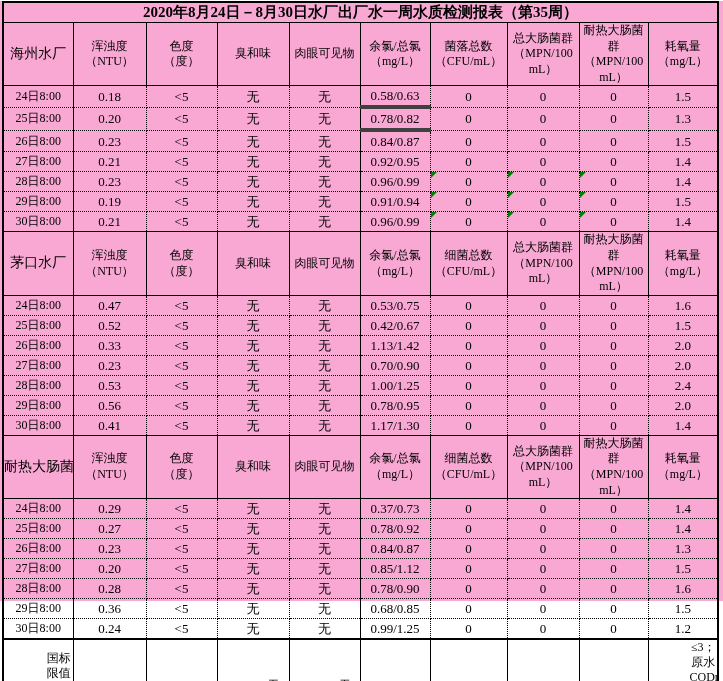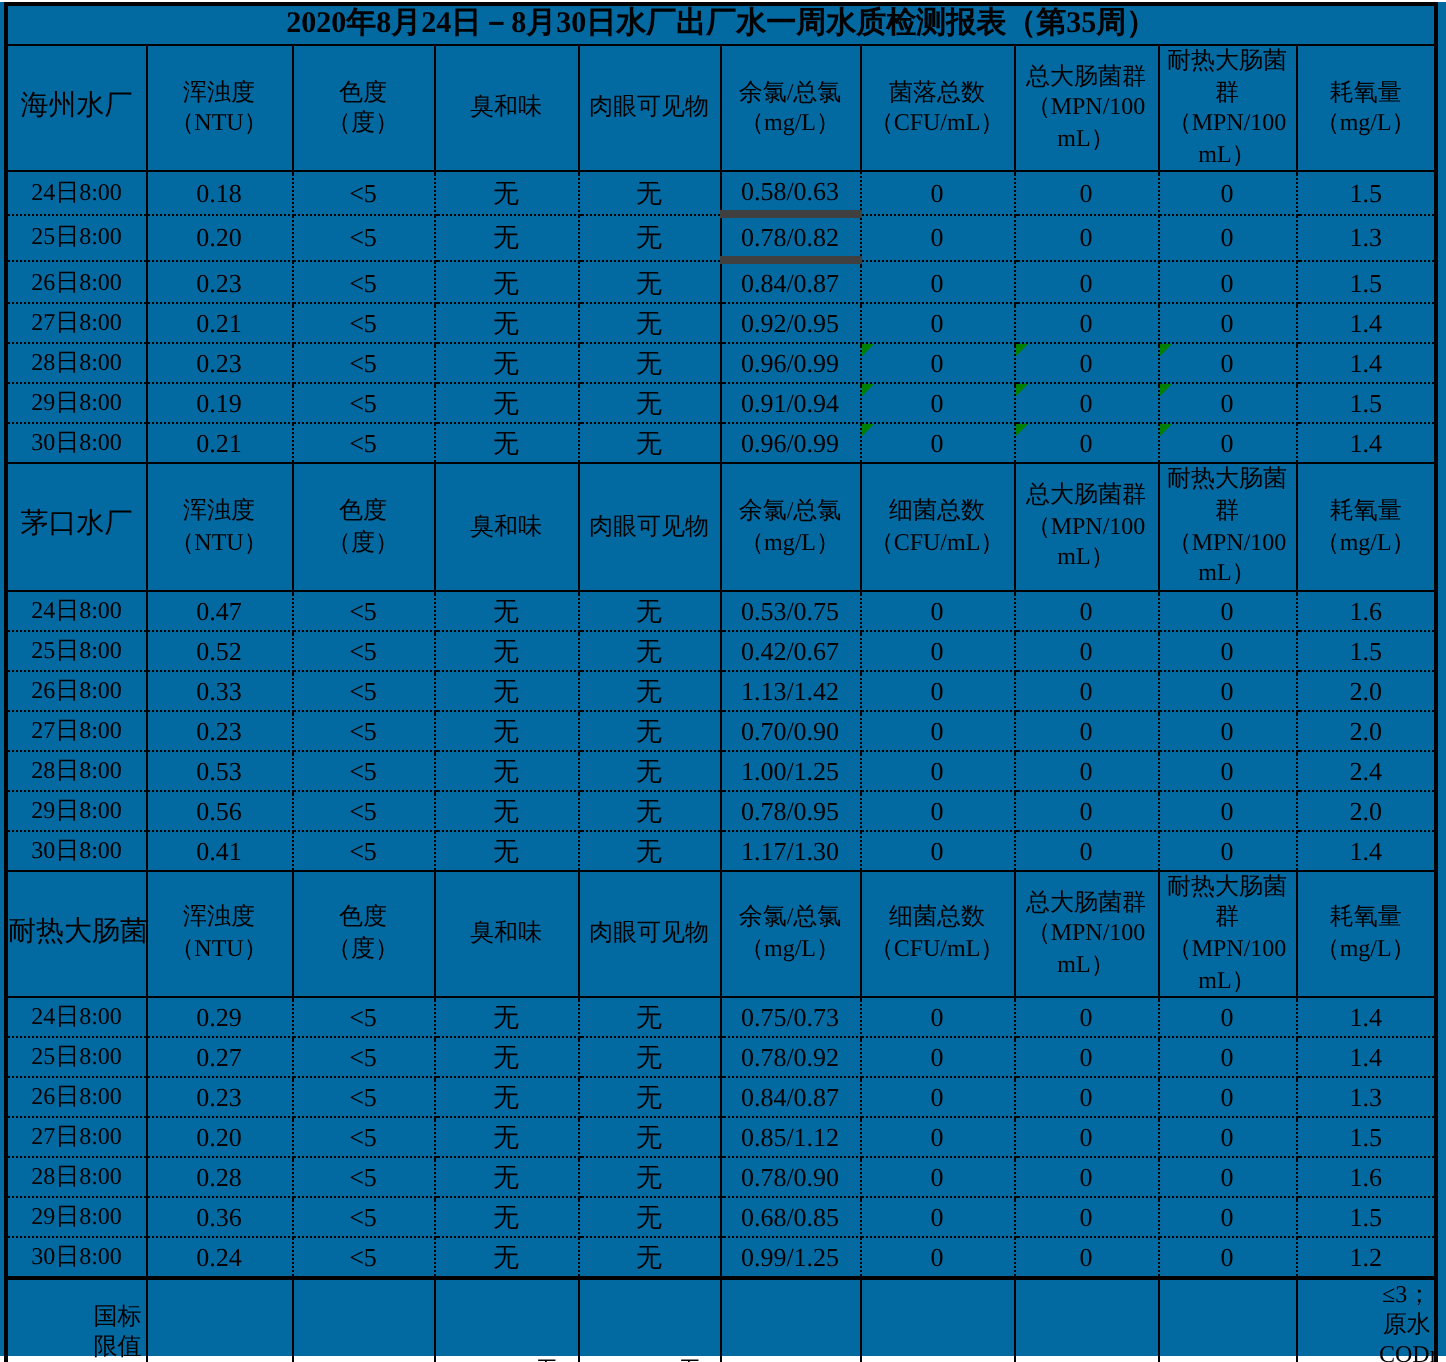--- a/index.html
+++ b/index.html
@@ -1,21 +1,21 @@
 <!DOCTYPE html>
 <html><head>
 <meta charset="utf-8">
 <style>
   html,body{margin:0;padding:0;background:#ffffff;}
   body{
     width:723px;height:681px;overflow:hidden;
     font-family:"Liberation Serif","DejaVu Serif",serif;
     color:#000;
   }
-  .page{width:723px;height:677px;background:#0369a1;}
+  .page{width:723px;height:600px;background:#f9a8d4;}
   table.report{
     border-collapse:collapse;
     table-layout:fixed;
     width:715px;
     margin:1px 0 0 2px;
     border:2px solid #000;
   }
   td{overflow:hidden;position:relative;padding:0;}
   
   .title-row td{
@@ -335,21 +335,21 @@
 mL）</span></td>
           <td class="hdr"><span>耗氧量
 （mg/L）</span></td>
         </tr>
         <tr class="data-row">
           <td class="c0"><span>24日8:00</span></td>
           <td class="v0"><span>0.29</span></td>
           <td class="v1"><span>&lt;5</span></td>
           <td class="v2"><span>无</span></td>
           <td class="v3"><span>无</span></td>
-          <td class="v4"><span>0.75/0.73</span></td>
+          <td class="v4"><span>0.37/0.73</span></td>
           <td class="v5"><span>0</span></td>
           <td class="v6"><span>0</span></td>
           <td class="v7"><span>0</span></td>
           <td class="v8"><span>1.4</span></td>
         </tr>
         <tr class="data-row">
           <td class="c0"><span>25日8:00</span></td>
           <td class="v0"><span>0.27</span></td>
           <td class="v1"><span>&lt;5</span></td>
           <td class="v2"><span>无</span></td>

